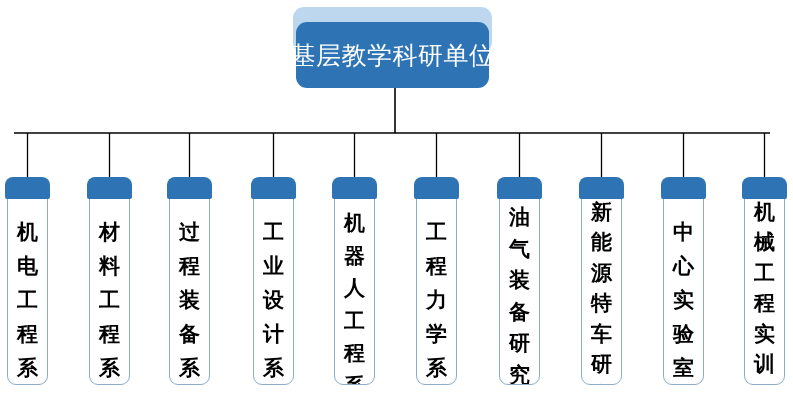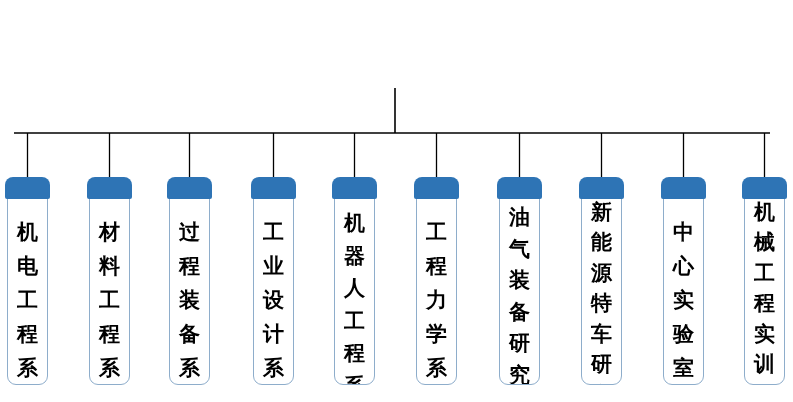--- a/index.html
+++ b/index.html
@@ -123,20 +123,26 @@
       <line x1="189.5" y1="133" x2="189.5" y2="177" stroke="#000000" stroke-width="1.3"></line>
       <line x1="273.5" y1="133" x2="273.5" y2="177" stroke="#000000" stroke-width="1.3"></line>
       <line x1="354.5" y1="133" x2="354.5" y2="177" stroke="#000000" stroke-width="1.3"></line>
       <line x1="436.5" y1="133" x2="436.5" y2="177" stroke="#000000" stroke-width="1.3"></line>
       <line x1="519.5" y1="133" x2="519.5" y2="177" stroke="#000000" stroke-width="1.3"></line>
       <line x1="601.5" y1="133" x2="601.5" y2="177" stroke="#000000" stroke-width="1.3"></line>
       <line x1="683.5" y1="133" x2="683.5" y2="177" stroke="#000000" stroke-width="1.3"></line>
       <line x1="764.5" y1="133" x2="764.5" y2="177" stroke="#000000" stroke-width="1.3"></line>
     </svg>
 
+  <div class="root-wrap">
+    <div class="root-backdrop"></div>
+    <div class="root-box">
+      <span class="root-label">基层教学科研单位</span>
+    </div>
+  </div>
 
   <div id="children-host">
       <div class="child" style="left: 5px; top: 177px;">
         <div class="child-box">
           <div class="vstack" style="font-size: 21px; line-height: 1.62; top: 28px;">
             <span>机</span>
             <span>电</span>
             <span>工</span>
             <span>程</span>
             <span>系</span>

